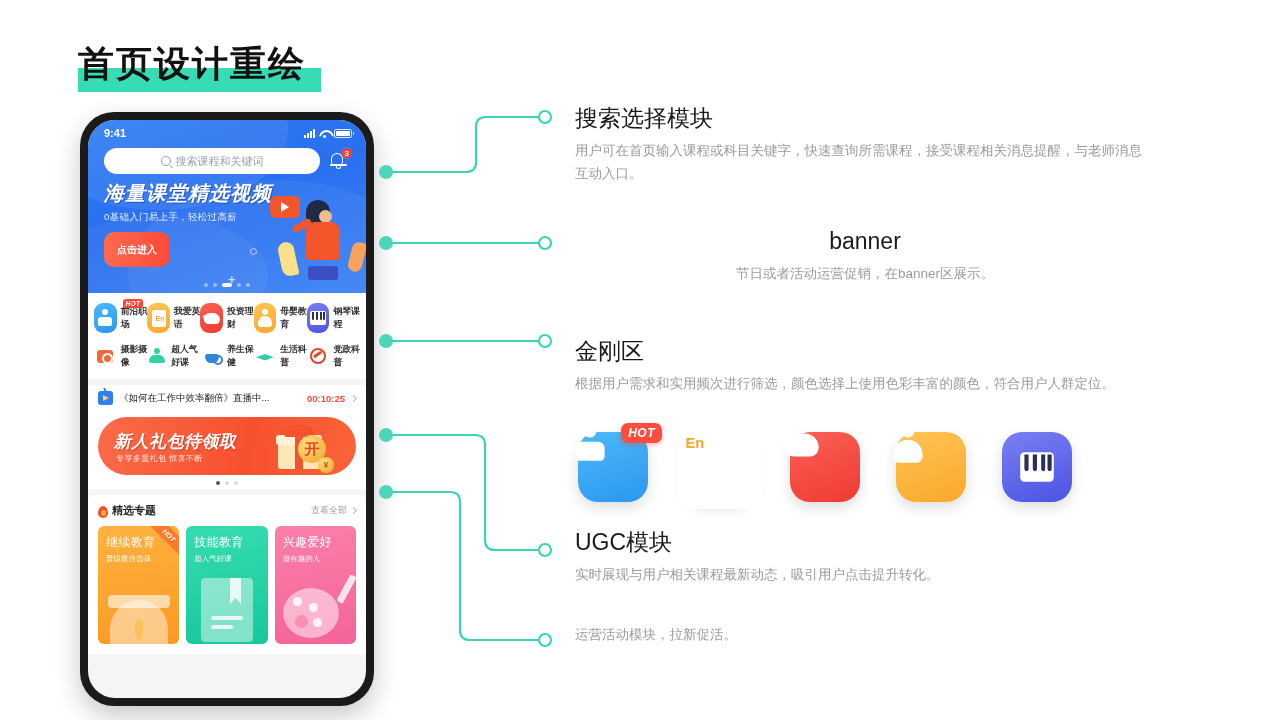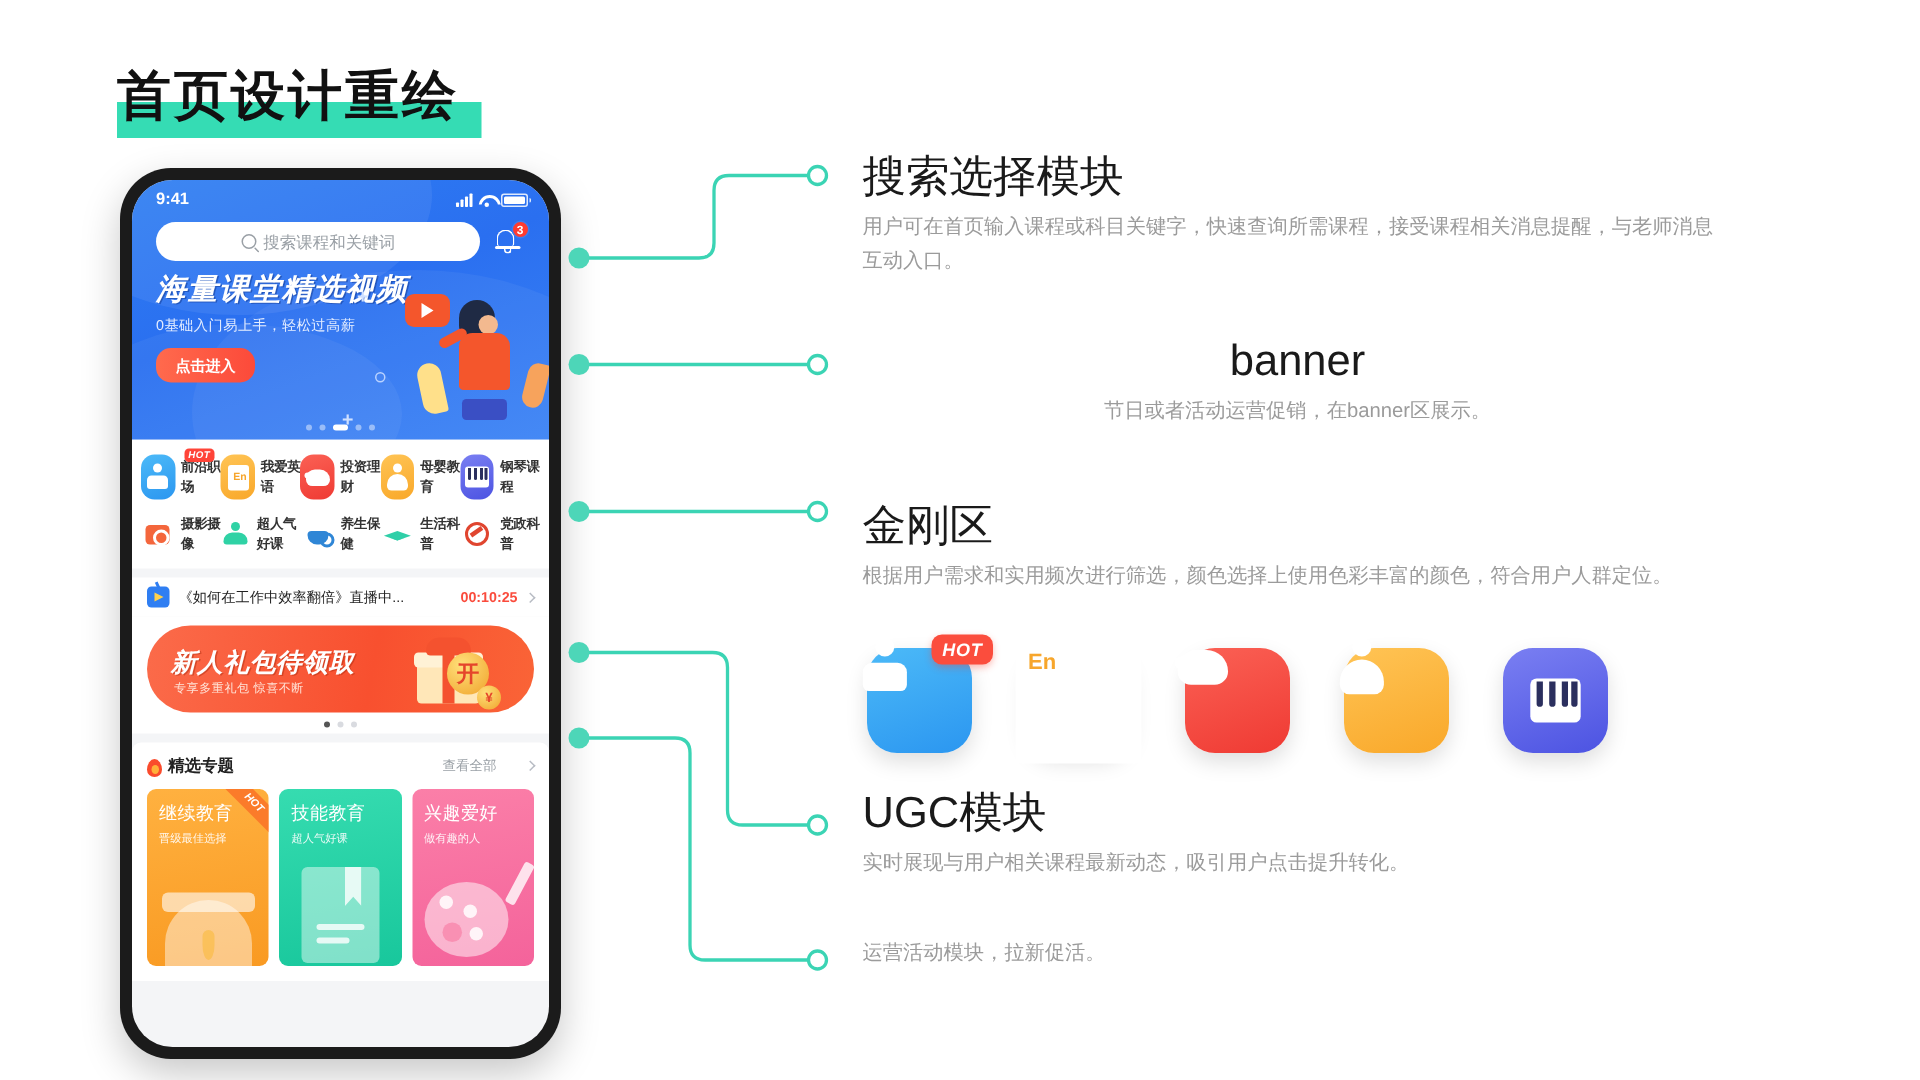--- a/index.html
+++ b/index.html
@@ -105,21 +105,21 @@
 
   
   .banner-area { position: relative; z-index: 2; padding: 6px 0 0 16px; height: 104px; }
   .ban-title {
     font-size: 20px; font-weight: bold; color: #fff; letter-spacing: 1px;
     text-shadow: 1px 1px 0 rgba(20,60,150,.55); line-height: 26px;
     font-style: italic;
   }
   .ban-sub { font-size: 9.5px; color: #e4edff; margin-top: 5px; letter-spacing: .3px; }
   .ban-btn {
-    margin-top: 8px; width: 66px; height: 23px; border-radius: 10px;
+    margin-top: 8px; width: 66px; height: 35px; border-radius: 10px;
     background: linear-gradient(90deg,#ff6a4d,#fc4a3a);
     color: #fff; font-size: 10px; font-weight: bold;
     display: flex; align-items: center; justify-content: center;
   }
   .ban-person {
     position: absolute; right: 8px; bottom: -2px; width: 96px; height: 92px;
   }
   .p-head { position:absolute; right:28px; top:12px; width:24px;height:26px;background:#1f2a44;border-radius:12px 12px 9px 9px;}
   .p-face { position:absolute; right:26px; top:22px; width:13px;height:13px;background:#f3b98f;border-radius:50%;}
   .p-body { position:absolute; right:18px; top:34px; width:34px;height:38px;background:#f4562c;border-radius:9px 9px 3px 3px;}
@@ -215,21 +215,21 @@
   .cap-dots{display:flex;justify-content:center;gap:5px;padding-top:6px;}
   .cap-dots i{width:4px;height:4px;border-radius:50%;background:#d9dbe0;display:block;}
   .cap-dots i.on{background:#555;}
 
   
   .ugc { background:#fff; margin-top:6px; padding: 8px 10px 10px; border-radius: 6px 6px 0 0; }
   .ugc-head { display:flex; align-items:center; justify-content:space-between; }
   .ugc-title { display:flex; align-items:flex-end; gap:4px; font-size:11px; font-weight:bold; color:#222; }
   .flame { width:10px;height:12px;background:#fa4b2c;border-radius:50% 50% 50% 50%/60% 60% 40% 40%; position:relative;}
   .flame::after{content:"";position:absolute;left:2.5px;top:4px;width:5px;height:6px;background:#ffb03a;border-radius:50%;}
-  .ugc-more { display:flex; align-items:center; gap:20px; font-size:9px; color:#9aa0a6; }
+  .ugc-more { display:flex; align-items:center; gap:4px; font-size:9px; color:#9aa0a6; }
   .ugc-cards { display:grid; grid-template-columns: repeat(3,1fr); gap:7px; margin-top:8px; }
   .ucard { position:relative; height:118px; border-radius:6px; overflow:hidden; padding:8px 0 0 8px; }
   .uc1 { background: linear-gradient(170deg,#ffb140,#f99a22); }
   .uc2 { background: linear-gradient(170deg,#36dcb0,#18c79c); }
   .uc3 { background: linear-gradient(170deg,#fb7fa8,#f4639b); }
   .uc-t { font-size:12px; font-weight:normal; color:#fff; letter-spacing:.3px; }
   .uc-s { font-size:7.5px; color: rgba(255,255,255,.9); margin-top:3px; }
   .uc-hot {
     position:absolute; right:-16px; top:3px; width:52px; height:13px;
     background:#fb7b2a; color:#fff; font-size:7px; font-weight:bold; font-style:italic;
@@ -250,21 +250,21 @@
   .ph2{width:9px;height:9px;left:34px;bottom:32px;}
   .ph3{width:9px;height:9px;left:38px;bottom:17px;}
   .ph4{width:13px;height:13px;left:20px;bottom:16px;background:rgba(248,120,160,.6);}
   .brush{position:absolute;right:6px;top:2px;width:7px;height:30px;background:rgba(255,255,255,.8);border-radius:2px;transform:rotate(28deg);}
 
   
   .connectors { position: absolute; left: 0; top: 0; width: 1280px; height: 720px; pointer-events: none; }
 
   
   .ann { position: absolute; width: 580px; }
-  .ann h3 { font-size: 29px; color: #1a1a1a; font-weight: normal; line-height: 30px; }
+  .ann h3 { font-size: 23px; color: #1a1a1a; font-weight: normal; line-height: 30px; }
   .ann p { font-size: 13.5px; color: #9b9b9b; line-height: 23px; margin-top: 6px; }
   .a1 { left: 575px; top: 103px; }
   .a2 { left: 575px; top: 226px; text-align: center; }
   .a3 { left: 575px; top: 336px; }
   .a4 { left: 575px; top: 527px; }
   .a5 { left: 575px; top: 617px; }
 
   
   .showcase { position: absolute; left: 578px; top: 432px; display: flex; gap: 36px; }
   .sc { position: relative; width: 70px; height: 70px; border-radius: 20px;

